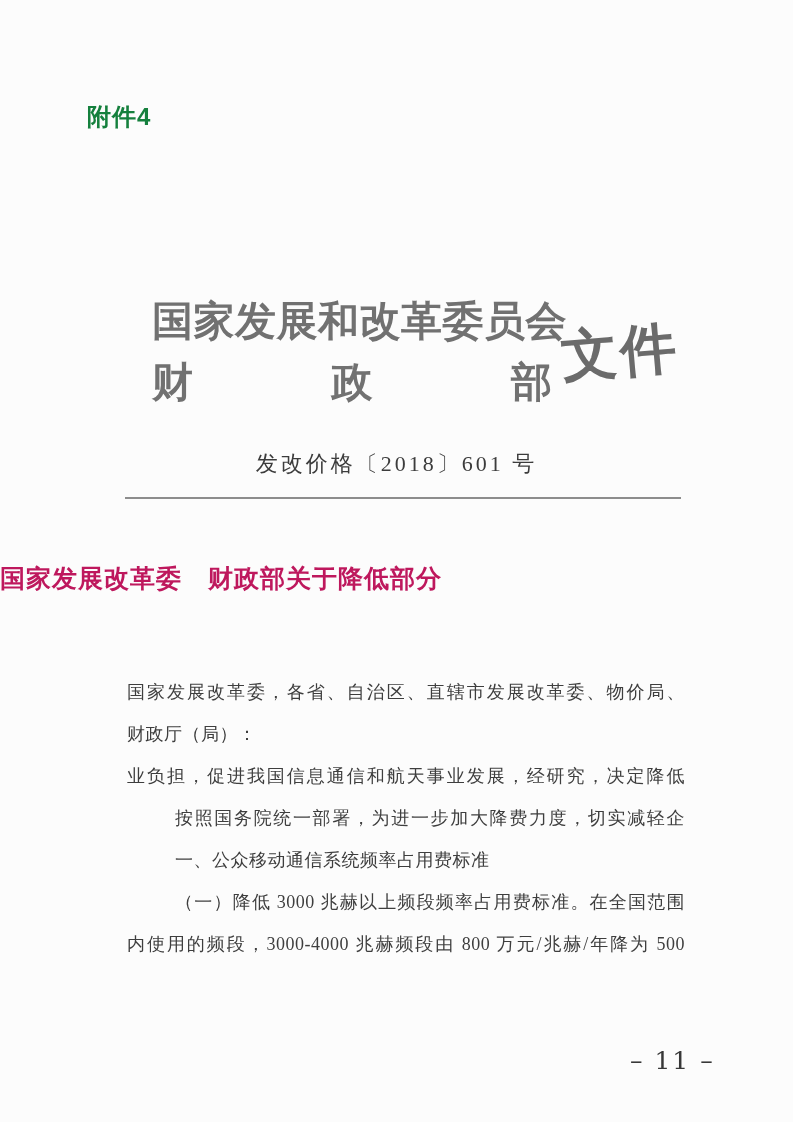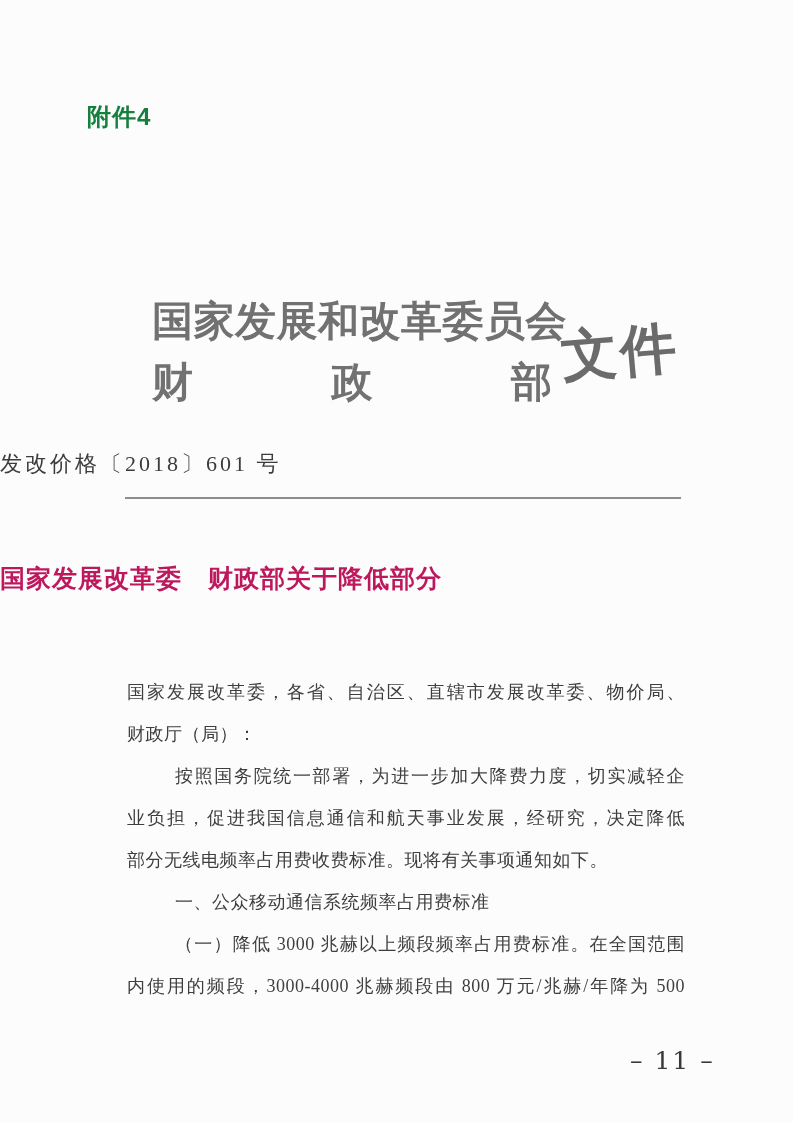--- a/index.html
+++ b/index.html
@@ -61,21 +61,21 @@
     color: #6b6b6b;
     transform: rotate(-5deg);
     white-space: nowrap;
   }
   
   .doc-number {
     position: absolute;
     left: 0;
     top: 449px;
     width: 793px;
-    text-align: left;
+    text-align: center;
     font-size: 22px;
     letter-spacing: 3px;
     color: #3c3c3c;
     white-space: nowrap;
   }
   
   .rule {
     position: absolute;
     left: 125px;
     top: 497px;
@@ -146,23 +146,22 @@
 
   <div class="rule"></div>
 
   <div class="title">
     <div>国家发展改革委　财政部关于降低部分</div>
   </div>
 
   <div class="body-text">
     <div class="bline full">国家发展改革委，各省、自治区、直辖市发展改革委、物价局、</div>
     <div class="bline">财政厅（局）：</div>
+    <div class="bline full">业负担，促进我国信息通信和航天事业发展，经研究，决定降低</div>
     <div class="bline indent full">按照国务院统一部署，为进一步加大降费力度，切实减轻企</div>
-    <div class="bline full">业负担，促进我国信息通信和航天事业发展，经研究，决定降低</div>
-    <div class="bline">部分无线电频率占用费收费标准。现将有关事项通知如下。</div>
     <div class="bline indent">一、公众移动通信系统频率占用费标准</div>
     <div class="bline indent full">（一）降低 3000 兆赫以上频段频率占用费标准。在全国范围</div>
     <div class="bline full">内使用的频段，3000-4000 兆赫频段由 800 万元/兆赫/年降为 500</div>
   </div>
 
   <div class="page-number">– 11 –</div>
 
 </div>
 
 </body></html>

